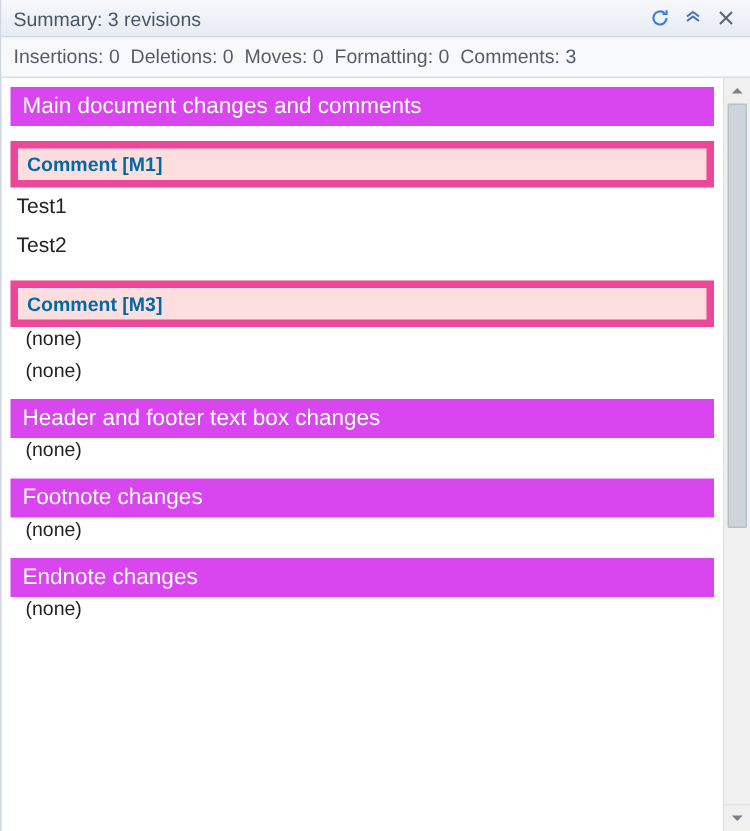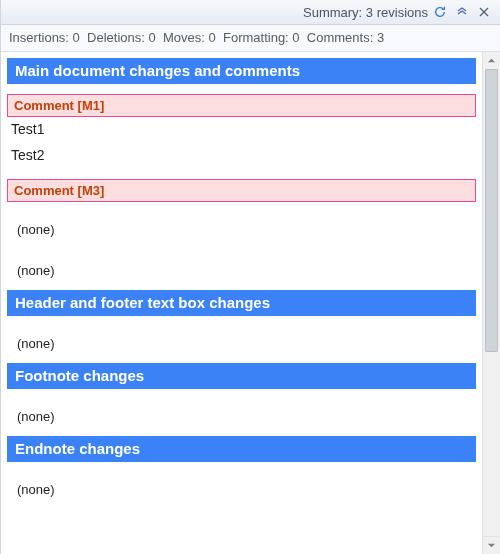--- a/index.html
+++ b/index.html
@@ -26,21 +26,20 @@
     align-items: center;
     height: 24px;
     background: linear-gradient(#f6f8fb, #e7ecf3);
     border-bottom: 1px solid #cdd5e1;
     padding: 0 6px 0 8px;
     color: #4a5568;
   }
   .titlebar .title {
     flex: 1;
     font-size: 13px;
-    text-align: right;
   }
   .titlebar .tbtn {
     width: 20px;
     height: 20px;
     display: flex;
     align-items: center;
     justify-content: center;
     margin-left: 2px;
     cursor: pointer;
     color: #5577aa;
@@ -86,46 +85,46 @@
   }
   .scrollbar .thumb {
     position:absolute; left:2px; right:2px;
     top:0; height:60%;
     background:#cfd3da;
     border:1px solid #b9bec7;
     border-radius:1px;
   }
 
   .section-header {
-    background: #3b82f6;
+    background: #d946ef;
     color: #fff;
-    font-weight: bold;
+    font-weight: normal;
     font-size: 15px;
     padding: 4px 8px 5px 8px;
     margin-top: 6px;
   }
   .section-header.first { margin-top: 0; }
 
   .comment-header {
     background: #fcdede;
-    border: 1px solid #ec4899;
-    color: #c2410c;
+    border: 5px solid #ec4899;
+    color: #0369a1;
     font-weight: bold;
     font-size: 13px;
     padding: 3px 6px 3px 6px;
     margin-top: 10px;
   }
   .comment-body {
     padding: 4px 4px 6px 4px;
     font-size: 14px;
     color: #222;
   }
   .comment-body.small { font-size: 12px; }
   .none {
-    padding: 20px 6px 6px 10px;
+    padding: 0 6px 6px 10px;
     font-size: 13px;
     color: #222;
   }
   .section-block { margin-bottom: 0; }
 </style>
 </head>
 <body>
 
 <div class="pane">
 

